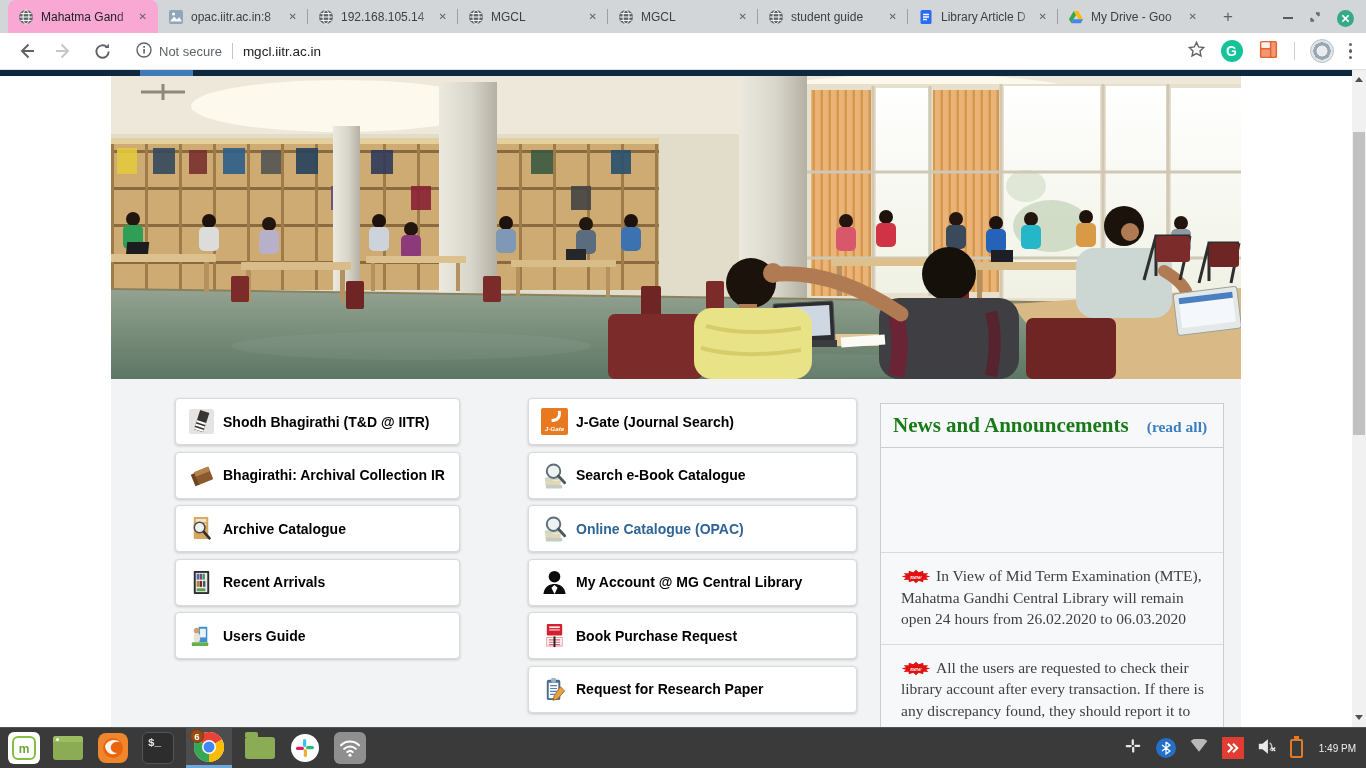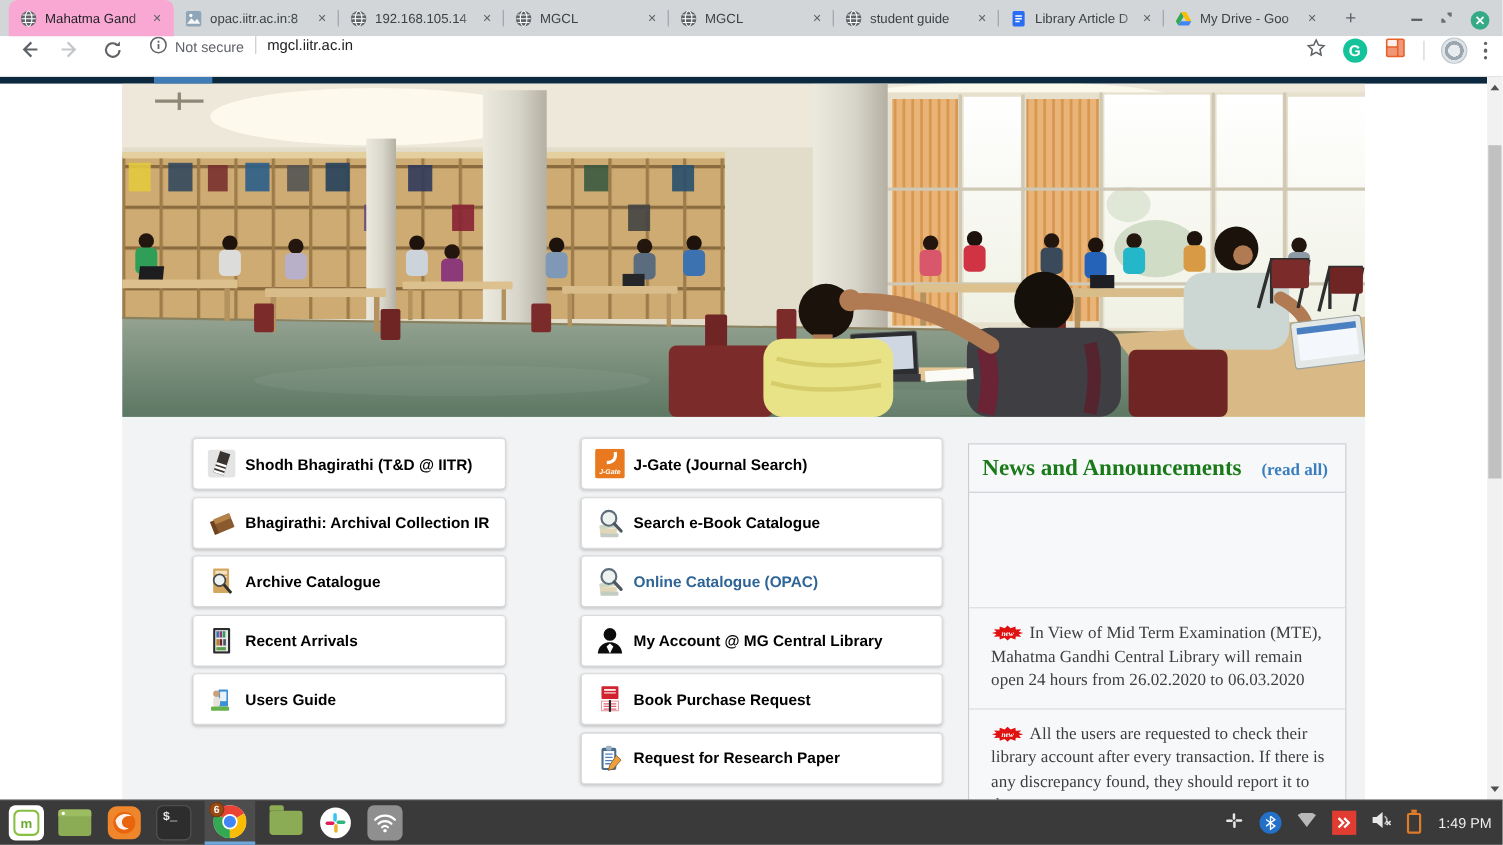--- a/index.html
+++ b/index.html
@@ -18,21 +18,21 @@
   .tab-close { font-size:10px; color:#5f6368; padding:2px 3px; cursor:default; }
   .favicon { width:16px; height:16px; flex:0 0 16px; }
   .newtab { width:28px; height:28px; margin:0 0 2px 6px; font-size:17px; color:#5f6368;
             display:flex; align-items:center; justify-content:center; }
   .wincontrols { margin-left:auto; display:flex; align-items:center; gap:16px; padding:0 12px 6px 0; }
   .wc-min { width:10px; height:2px; background:#5a5a5a; }
   .wc-close { width:17px; height:17px; border-radius:50%; background:#35ab85; display:flex;
               align-items:center; justify-content:center; }
 
   .toolbar { position:absolute; top:33px; left:0; width:1366px; height:37px; background:#fff;
-             border-bottom:1px solid #e2e2e2; display:flex; align-items:flex-start; }
+             border-bottom:1px solid #e2e2e2; display:flex; align-items:center; }
   .nav-ic { margin-left:14px; width:24px; height:24px; display:flex; align-items:center; justify-content:center; }
   .secure { display:flex; align-items:center; margin-left:22px; color:#5f6368; font-size:13px; gap:7px; }
   .urlsep { width:1px; height:16px; background:#c6c6c6; margin:0 10px; }
   .url { font-size:13.5px; color:#202124; }
   .toolbar-right { margin-left:auto; display:flex; align-items:center; gap:15px; padding-right:14px; }
   .ext-g { width:22px; height:22px; border-radius:50%; background:#15c39a; color:#fff; font-weight:bold;
            font-size:14px; display:flex; align-items:center; justify-content:center; }
   .tb-sep { width:1px; height:18px; background:#d0d0d0; }
   .avatar { width:24px; height:24px; border-radius:50%;
             background:radial-gradient(circle at 50% 50%, #e8ecef 0 35%, #9aa7b0 36% 55%, #dfe4e8 56%);
@@ -81,21 +81,21 @@
   .taskbar { position:absolute; top:727px; left:0; width:1366px; height:41px; background:#3a3a3a;
              border-top:1px solid #535353; display:flex; align-items:center; }
   .tb-left { display:flex; align-items:center; gap:11px; padding-left:8px; height:100%; }
   .appbtn { width:34px; height:34px; display:flex; align-items:center; justify-content:center; }
   .appcell { position:relative; width:46px; height:40px; display:flex; align-items:center; justify-content:center;
              background:#4d4d4d; border-bottom:3px solid #6fa8dc; }
   .chrome-badge { position:absolute; top:1px; left:4px; width:14px; height:14px; border-radius:50%;
                   background:#9a4a12; color:#fff; font-size:9.5px; font-weight:bold;
                   display:flex; align-items:center; justify-content:center; border:1px solid #7a3a0e; }
   .tb-right { margin-left:auto; display:flex; align-items:center; gap:13px; padding-right:10px; }
-  .clock { color:#efefef; font-size:13px; padding-left:3px;text-align:center; }
+  .clock { color:#efefef; font-size:10px; padding-left:3px;text-align:center; }
   .term { width:32px; height:32px; background:#2d2d2d; border:1px solid #555; border-radius:6px;
           color:#e8e8e8; font-family:"Liberation Mono", monospace; font-size:11px; font-weight:bold;
           display:flex; align-items:flex-start; justify-content:flex-start; padding:4px 0 0 5px; }
   .mintbtn { width:32px; height:32px; background:#fff; border-radius:6px; display:flex; align-items:center;
              justify-content:center; }
   .folder { position:relative; width:30px; height:22px; background:#8cab55; border-radius:2px 3px 3px 3px; }
   .folder:before { content:""; position:absolute; top:-5px; left:0; width:13px; height:5px; background:#8cab55;
                    border-radius:2px 2px 0 0; }
   .winicon { position:relative; width:30px; height:24px; background:#8cab55; border-radius:3px; }
   .winicon:before { content:""; position:absolute; top:0; left:0; right:0; height:6px; background:#9dbd63;

